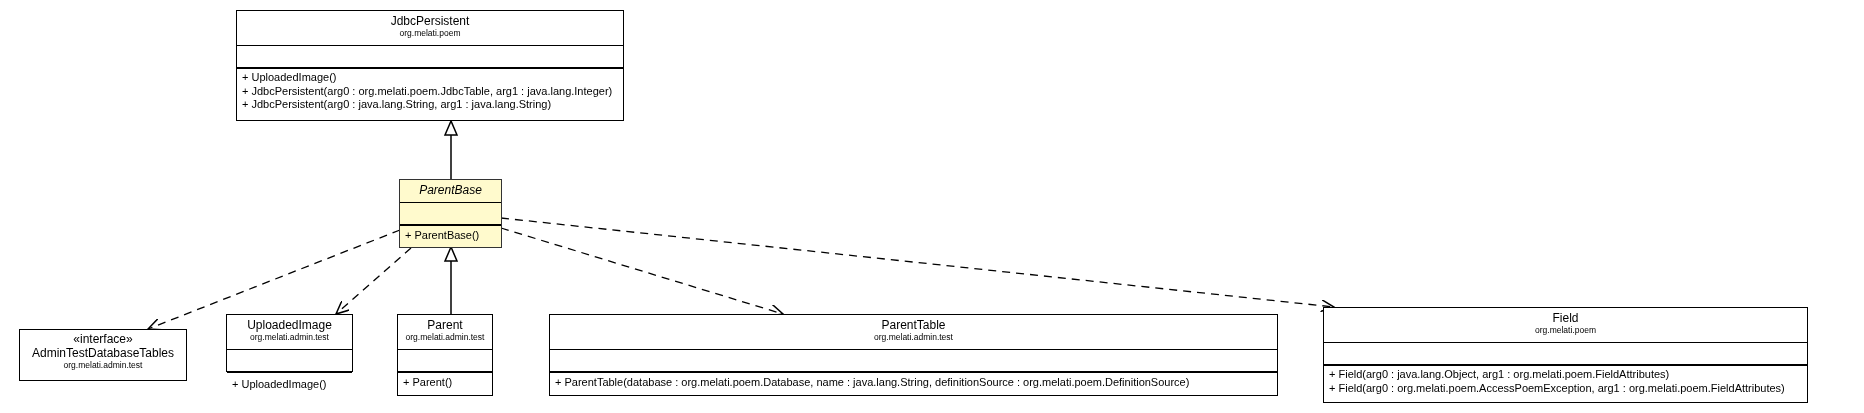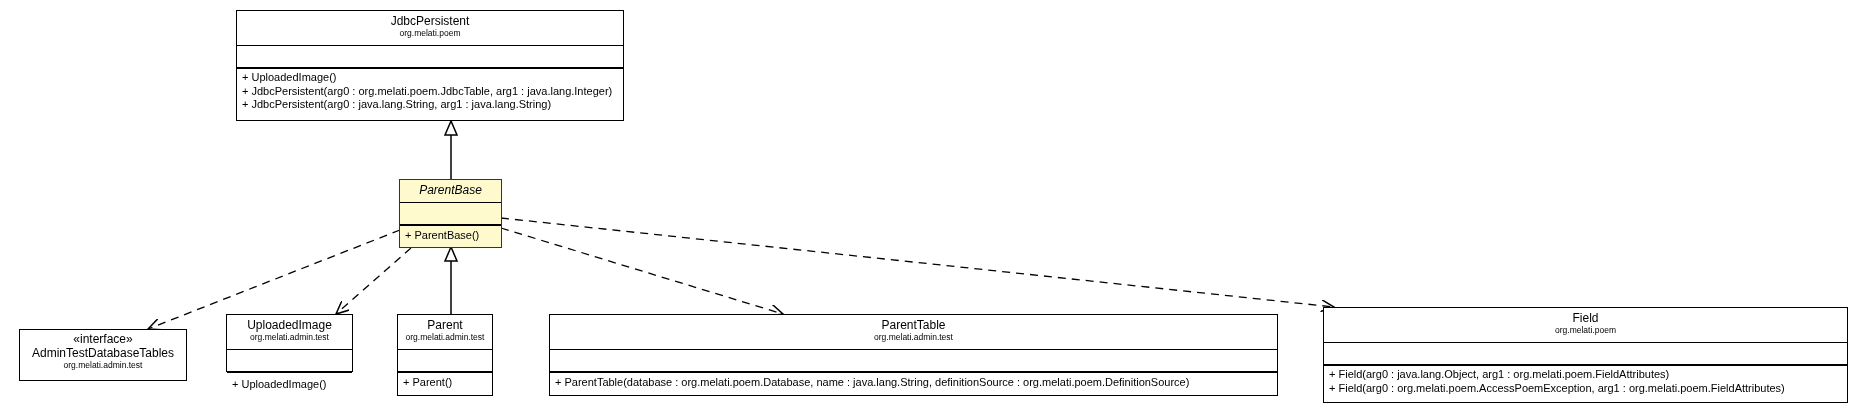--- a/index.html
+++ b/index.html
@@ -100,21 +100,21 @@
   <div class="head" style="height:35px;">
     <span class="name">ParentTable</span>
     <span class="pkg">org.melati.admin.test</span>
   </div>
   <div class="attrs" style="height:23px;"></div>
   <div class="ops" style="padding-top:3px;">
     <span class="op">+ ParentTable(database : org.melati.poem.Database, name : java.lang.String, definitionSource : org.melati.poem.DefinitionSource)</span>
   </div>
 </div>
 
-<div class="cls" style="left:1323px; top:307px; width:525px; height:96px;">
+<div class="cls" style="left:1323px; top:307px; width:485px; height:96px;">
   <div class="head" style="height:35px;">
     <span class="name">Field</span>
     <span class="pkg">org.melati.poem</span>
   </div>
   <div class="attrs" style="height:23px;"></div>
   <div class="ops">
     <span class="op">+ Field(arg0 : java.lang.Object, arg1 : org.melati.poem.FieldAttributes)</span>
     <span class="op">+ Field(arg0 : org.melati.poem.AccessPoemException, arg1 : org.melati.poem.FieldAttributes)</span>
   </div>
 </div>

